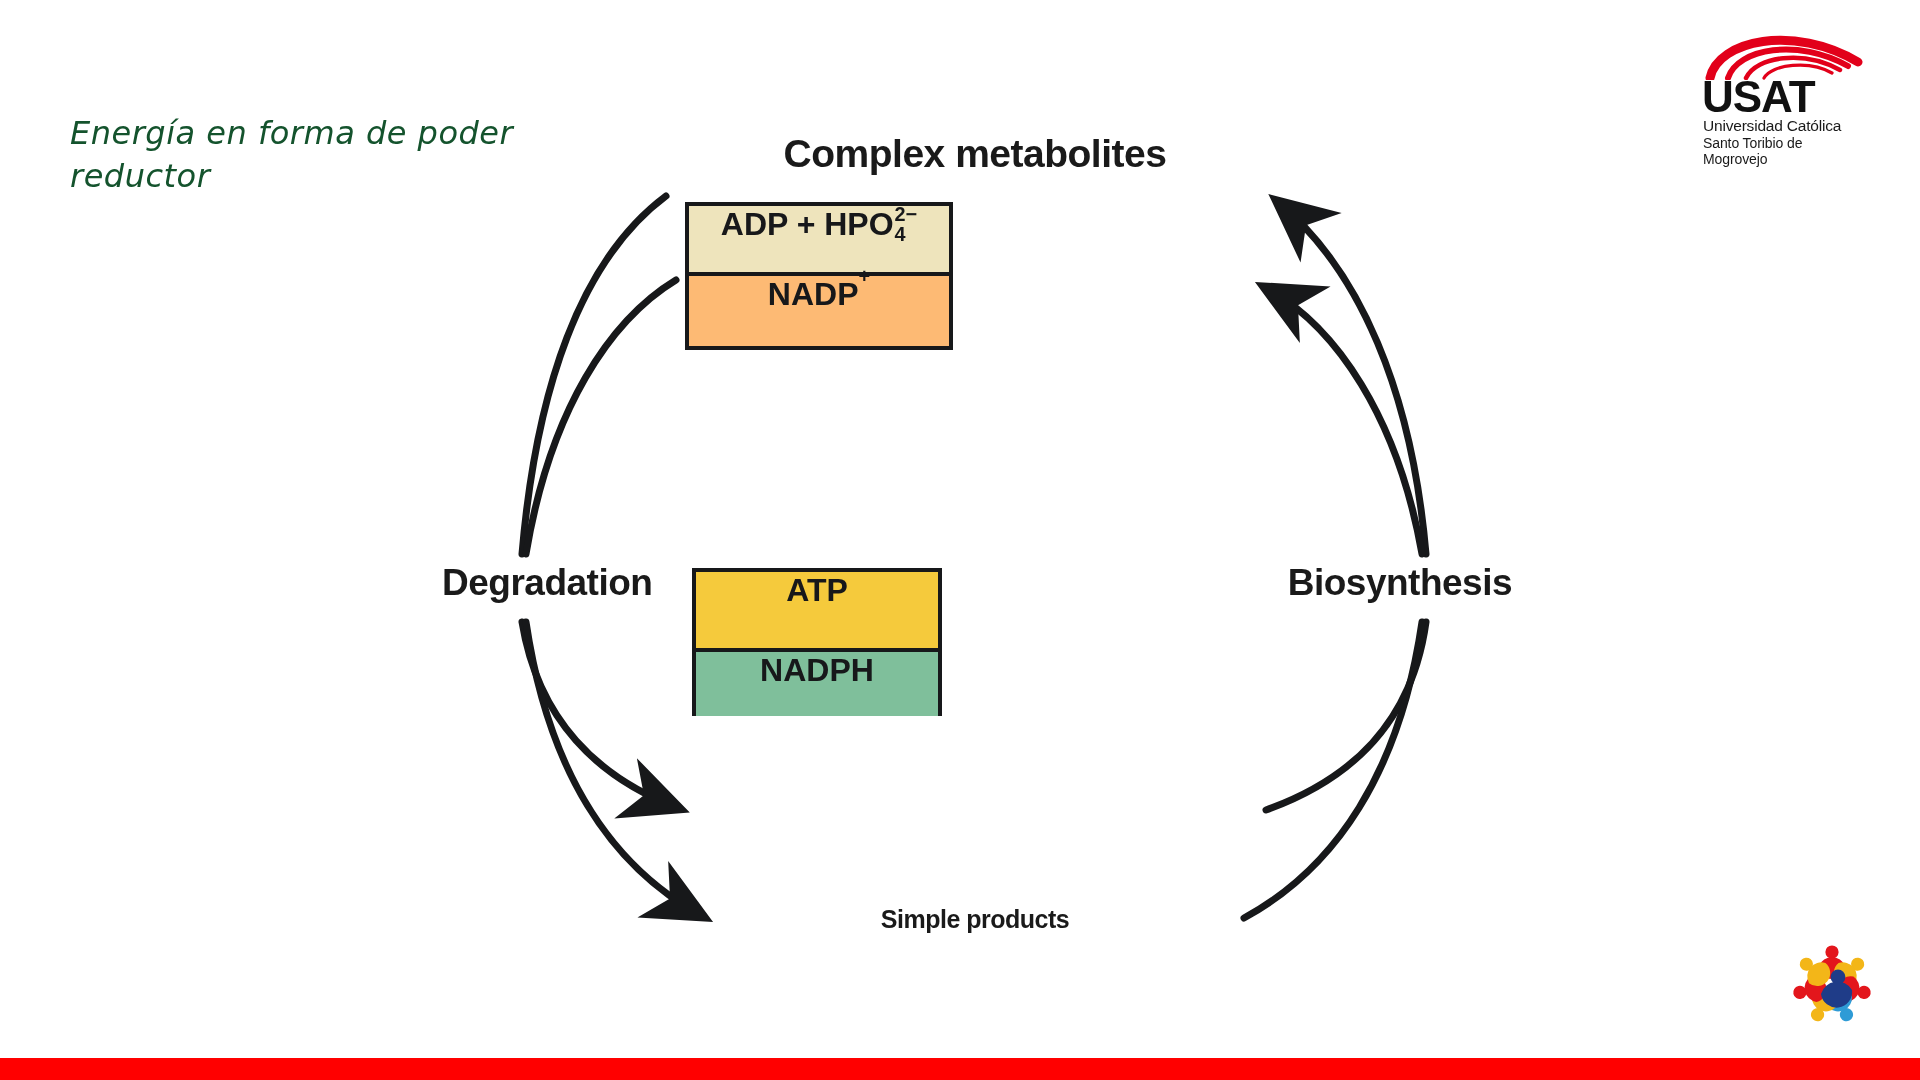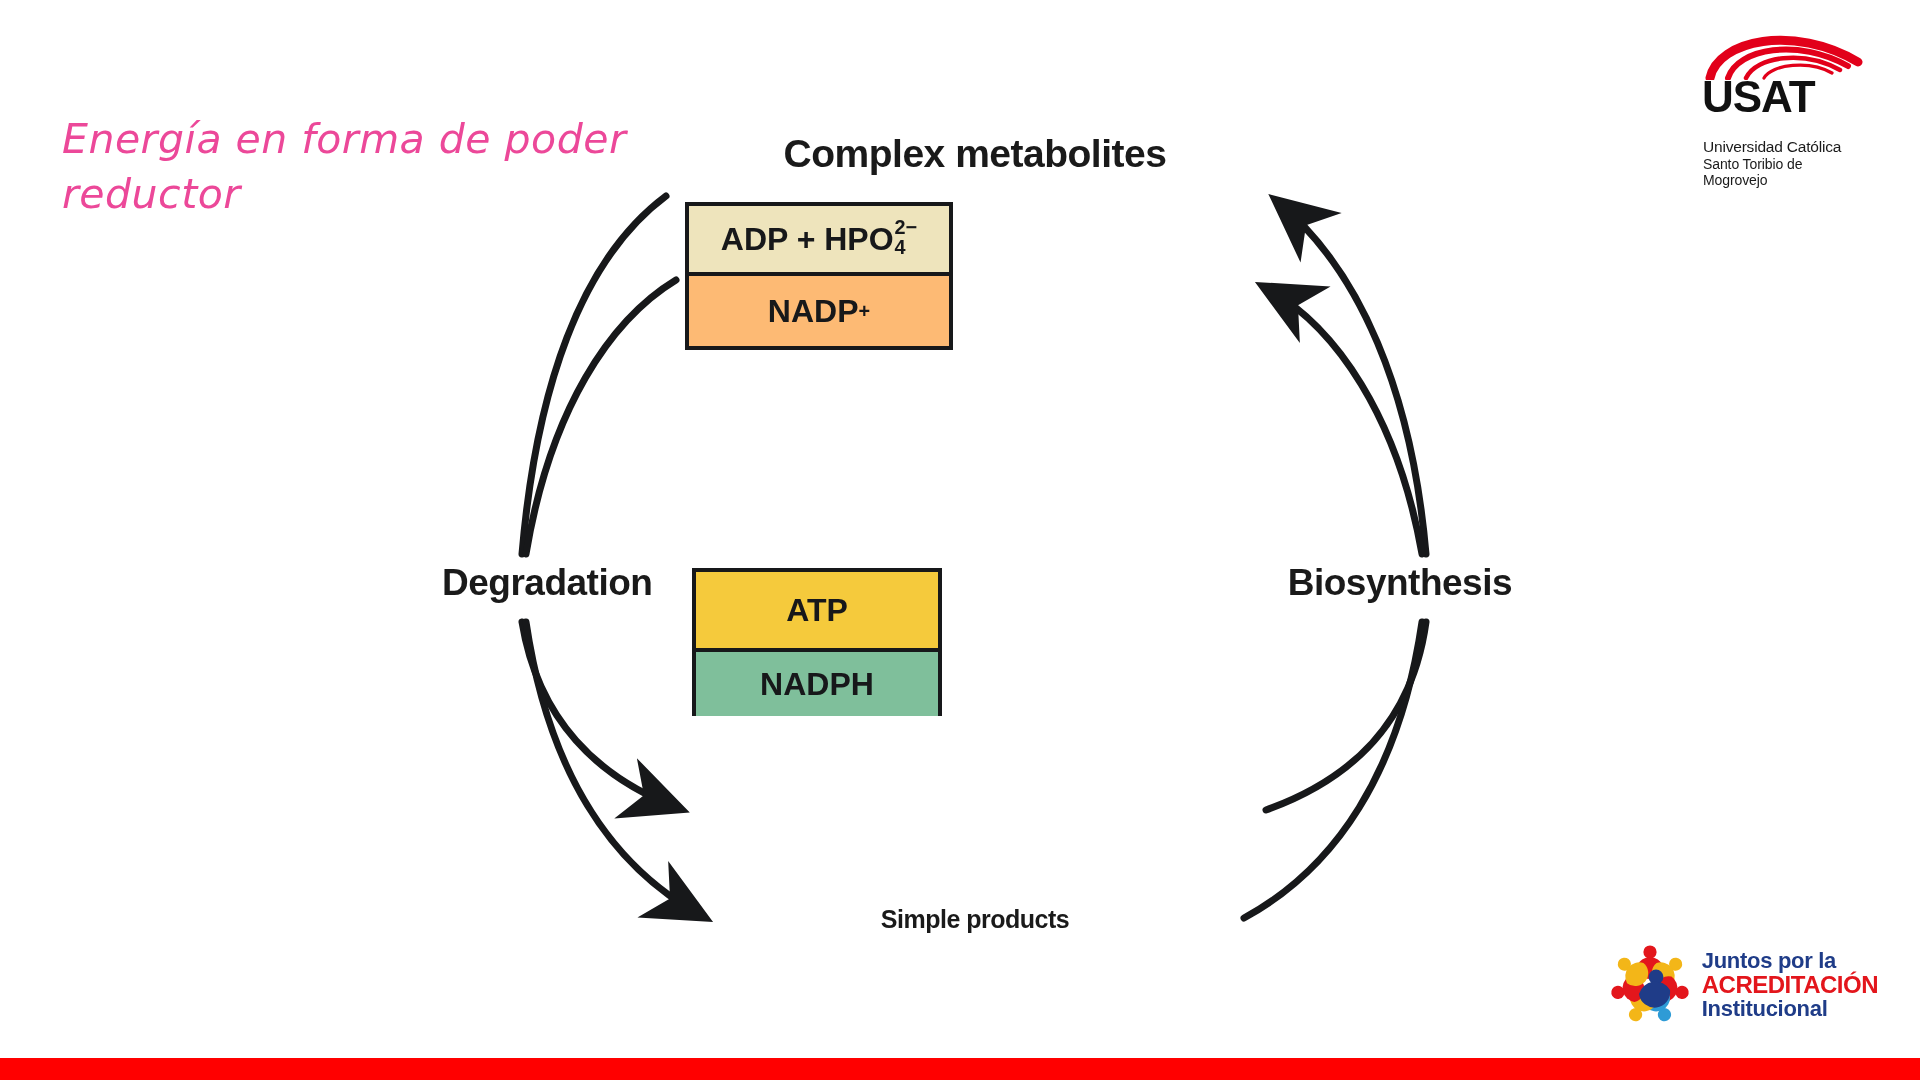--- a/index.html
+++ b/index.html
@@ -11,29 +11,29 @@
     width: 1920px;
     height: 1080px;
     position: relative;
     overflow: hidden;
     font-family: "Liberation Sans", sans-serif;
   }
 
   
   #slide-title {
     position: absolute;
-    left: 62px;
+    left: 70px;
     top: 112px;
     width: 620px;
     font-family: "DejaVu Sans", sans-serif;
-    font-size: 41px;
+    font-size: 32px;
     font-style: italic;
     font-weight: 400;
     line-height: 1.34;
-    color: #ec4899;
+    color: #14532d;
     letter-spacing: 0.5px;
     white-space: pre-line;
   }
 
   
   #usat-logo {
     position: absolute;
     right: 52px;
     top: 28px;
     width: 170px;
@@ -55,21 +55,20 @@
     text-align: left;
     padding-left: 4px;
   }
   #usat-sub1 {
     font-family: "Liberation Sans", sans-serif;
     font-size: 15.5px;
     color: #1a1a1a;
     letter-spacing: -0.2px;
     padding-left: 5px;
     line-height: 1.15;
-    margin-top: 21px;
   }
   #usat-sub2 {
     font-family: "Liberation Sans", sans-serif;
     font-size: 14px;
     color: #1a1a1a;
     letter-spacing: -0.1px;
     padding-left: 5px;
     line-height: 1.15;
   }
 
@@ -143,21 +142,21 @@
   #lbl-degradation { font-size: 37px; left: 12px; top: 432px; letter-spacing: -0.5px; }
   #lbl-biosynthesis { font-size: 37px; right: 8px; top: 432px; letter-spacing: -0.5px; }
 
   .chem-box {
     position: absolute;
     border: 4px solid #17181a;
     box-sizing: border-box;
   }
   .chem-row {
     display: flex;
-    align-items: center;
+    align-items: flex-start;
     justify-content: center;
     font-family: "Liberation Sans", sans-serif;
     font-weight: 700;
     color: #17181a;
     box-sizing: border-box;
   }
   #box-top { left: 255px; top: 72px; width: 268px; height: 148px; }
   #row-adp  { height: 70px; background: #EEE4BC; font-size: 32px; border-bottom: 4px solid #17181a; }
   #row-nadp { height: 70px; background: #fdba74; font-size: 32px; }
 
@@ -284,20 +283,15 @@
         <circle cx="46" cy="10" r="6.6"></circle>
         <path d="M33,24 a14,14 0 0 1 26,0 a10,10 0 0 1 -26,0 z"></path>
       </g>
 
       <g fill="#1F3C88" transform="translate(0,2)">
         <circle cx="52" cy="33" r="7.4"></circle>
         <path d="M35,50 a17,17 0 0 1 31,-4 a13,13 0 0 1 -31,4 z"></path>
       </g>
     </g>
   </svg>
-  <div id="accred-text">
-    <div class="accred-l1">Juntos por la</div>
-    <div class="accred-l2">ACREDITACIÓN</div>
-    <div class="accred-l3">Institucional</div>
-  </div>
 </div>
 
 <div id="bottom-bar"></div>
 
 </body></html>

